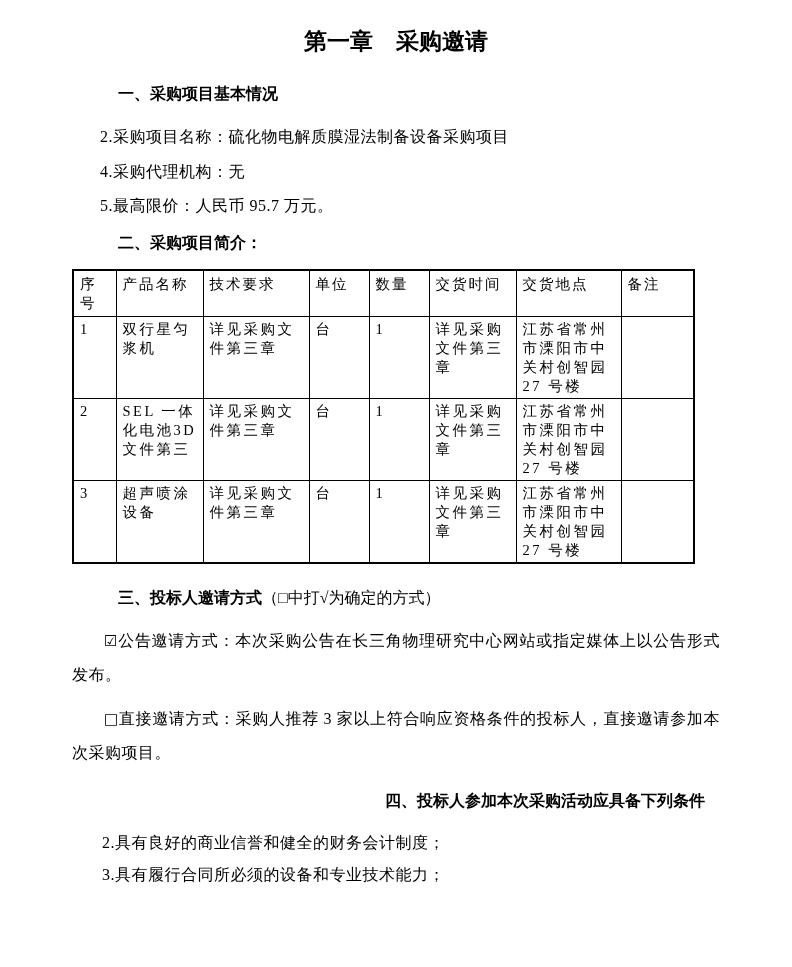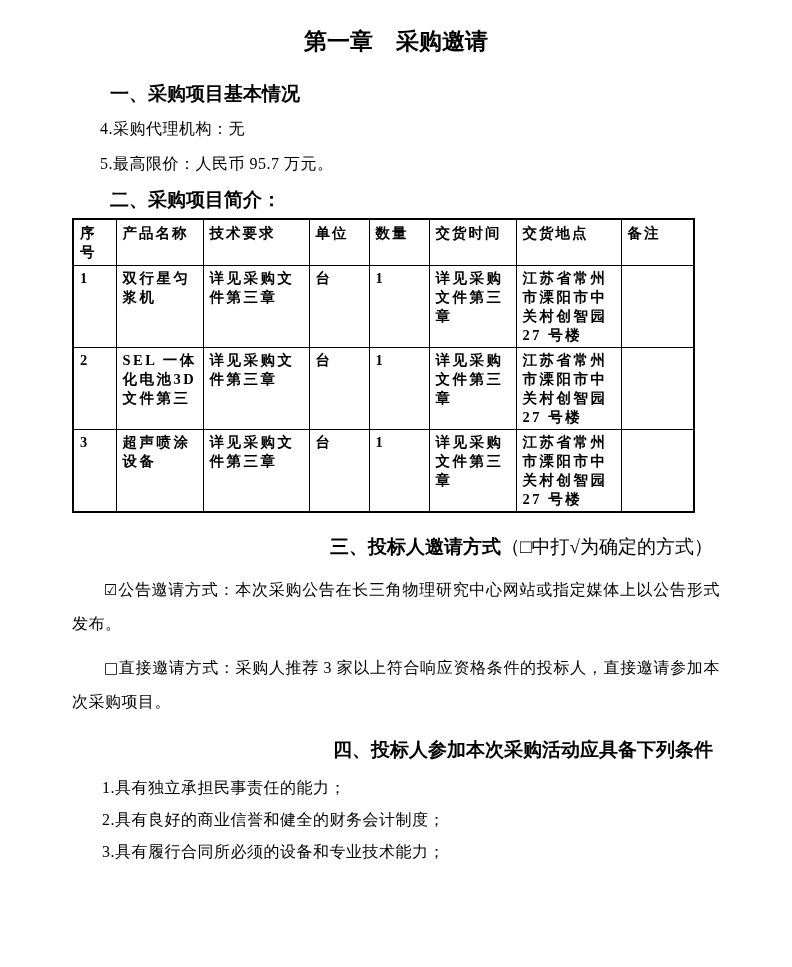--- a/index.html
+++ b/index.html
@@ -17,24 +17,24 @@
   }
   .doc-title {
     text-align: center;
     font-weight: bold;
     font-size: 23px;
     line-height: 32px;
     margin: 0 0 0 0;
   }
   .sec-heading {
     font-weight: bold;
-    font-size: 19px;
+    font-size: 16px;
     line-height: 22px;
     padding-left: 31px;
-    margin: 7px;
+    margin: 15px;
   }
   .sec-heading .normal-part { font-weight: normal; }
   .s1-heading { margin-top: 25px; }
   .s1-list { margin: 7px 0 0 0; }
   .s1-item {
     line-height: 34.5px;
     padding-left: 28px;
     letter-spacing: 0.5px;
   }
   .s2-heading { margin-top: 8px; }
@@ -42,30 +42,30 @@
     border-collapse: collapse;
     table-layout: fixed;
     width: 621px;
     margin-top: 5px;
     border: 2px solid #000;
   }
   .spec-table td, .spec-table th {
     border: 1px solid #000;
     vertical-align: top;
     text-align: left;
-    font-weight: bold;
+    font-weight: normal;
     font-size: 14.5px;
     line-height: 19px;
     padding: 3px 5px 2px 6px;
     letter-spacing: 2.5px;
     white-space: pre-line;
     overflow: hidden;
   }
   .spec-table th { padding-top: 4px; padding-bottom: 3px; letter-spacing: 2px; }
-  .s3-heading { margin-top: 23px; text-align: right; }
+  .s3-heading { margin-top: 23px; }
   .para {
     margin: 0;
     margin-top: 15px;
     text-indent: 2em;
     text-align: justify;
     line-height: 33px;
     letter-spacing: 0.5px;
   }
   .para.second { margin-top: 11px; }
   .s4-heading { margin-top: 21px; text-align: right; }
@@ -79,20 +79,21 @@
 </style>
 </head>
 <body>
 
 <div class="page">
 
   <h1 class="doc-title">第一章　采购邀请</h1>
 
   <h2 class="sec-heading s1-heading">一、采购项目基本情况</h2>
   <div class="s1-list">
+    <div class="s1-item">2.采购项目名称：硫化物电解质膜湿法制备设备采购项目</div>
     <div class="s1-item">4.采购代理机构：无</div>
     <div class="s1-item">5.最高限价：人民币 95.7 万元。</div>
   </div>
 
   <h2 class="sec-heading s2-heading">二、采购项目简介：</h2>
   <table class="spec-table">
     <colgroup>
       <col style="width:43px">
         <col style="width:87px">
         <col style="width:106px">
@@ -171,19 +172,18 @@
   </table>
 
   <h2 class="sec-heading s3-heading"><span>三、投标人邀请方式</span><span class="normal-part">（□中打√为确定的方式）</span></h2>
 
   <p class="para"><span class="checkbox-glyph">☑</span><span>公告邀请方式：本次采购公告在长三角物理研究中心网站或指定媒体上以公告形式发布。</span></p>
 
   <p class="para second"><span class="checkbox-glyph">□</span><span>直接邀请方式：采购人推荐 3 家以上符合响应资格条件的投标人，直接邀请参加本次采购项目。</span></p>
 
   <h2 class="sec-heading s4-heading">四、投标人参加本次采购活动应具备下列条件</h2>
   <div class="s4-list">
-    <div class="s4-item">1.具有独立承担民事责任的能力；</div>
     <div class="s4-item">2.具有良好的商业信誉和健全的财务会计制度；</div>
     <div class="s4-item">3.具有履行合同所必须的设备和专业技术能力；</div>
 
   </div>
 
 </div>
 
 </body></html>

